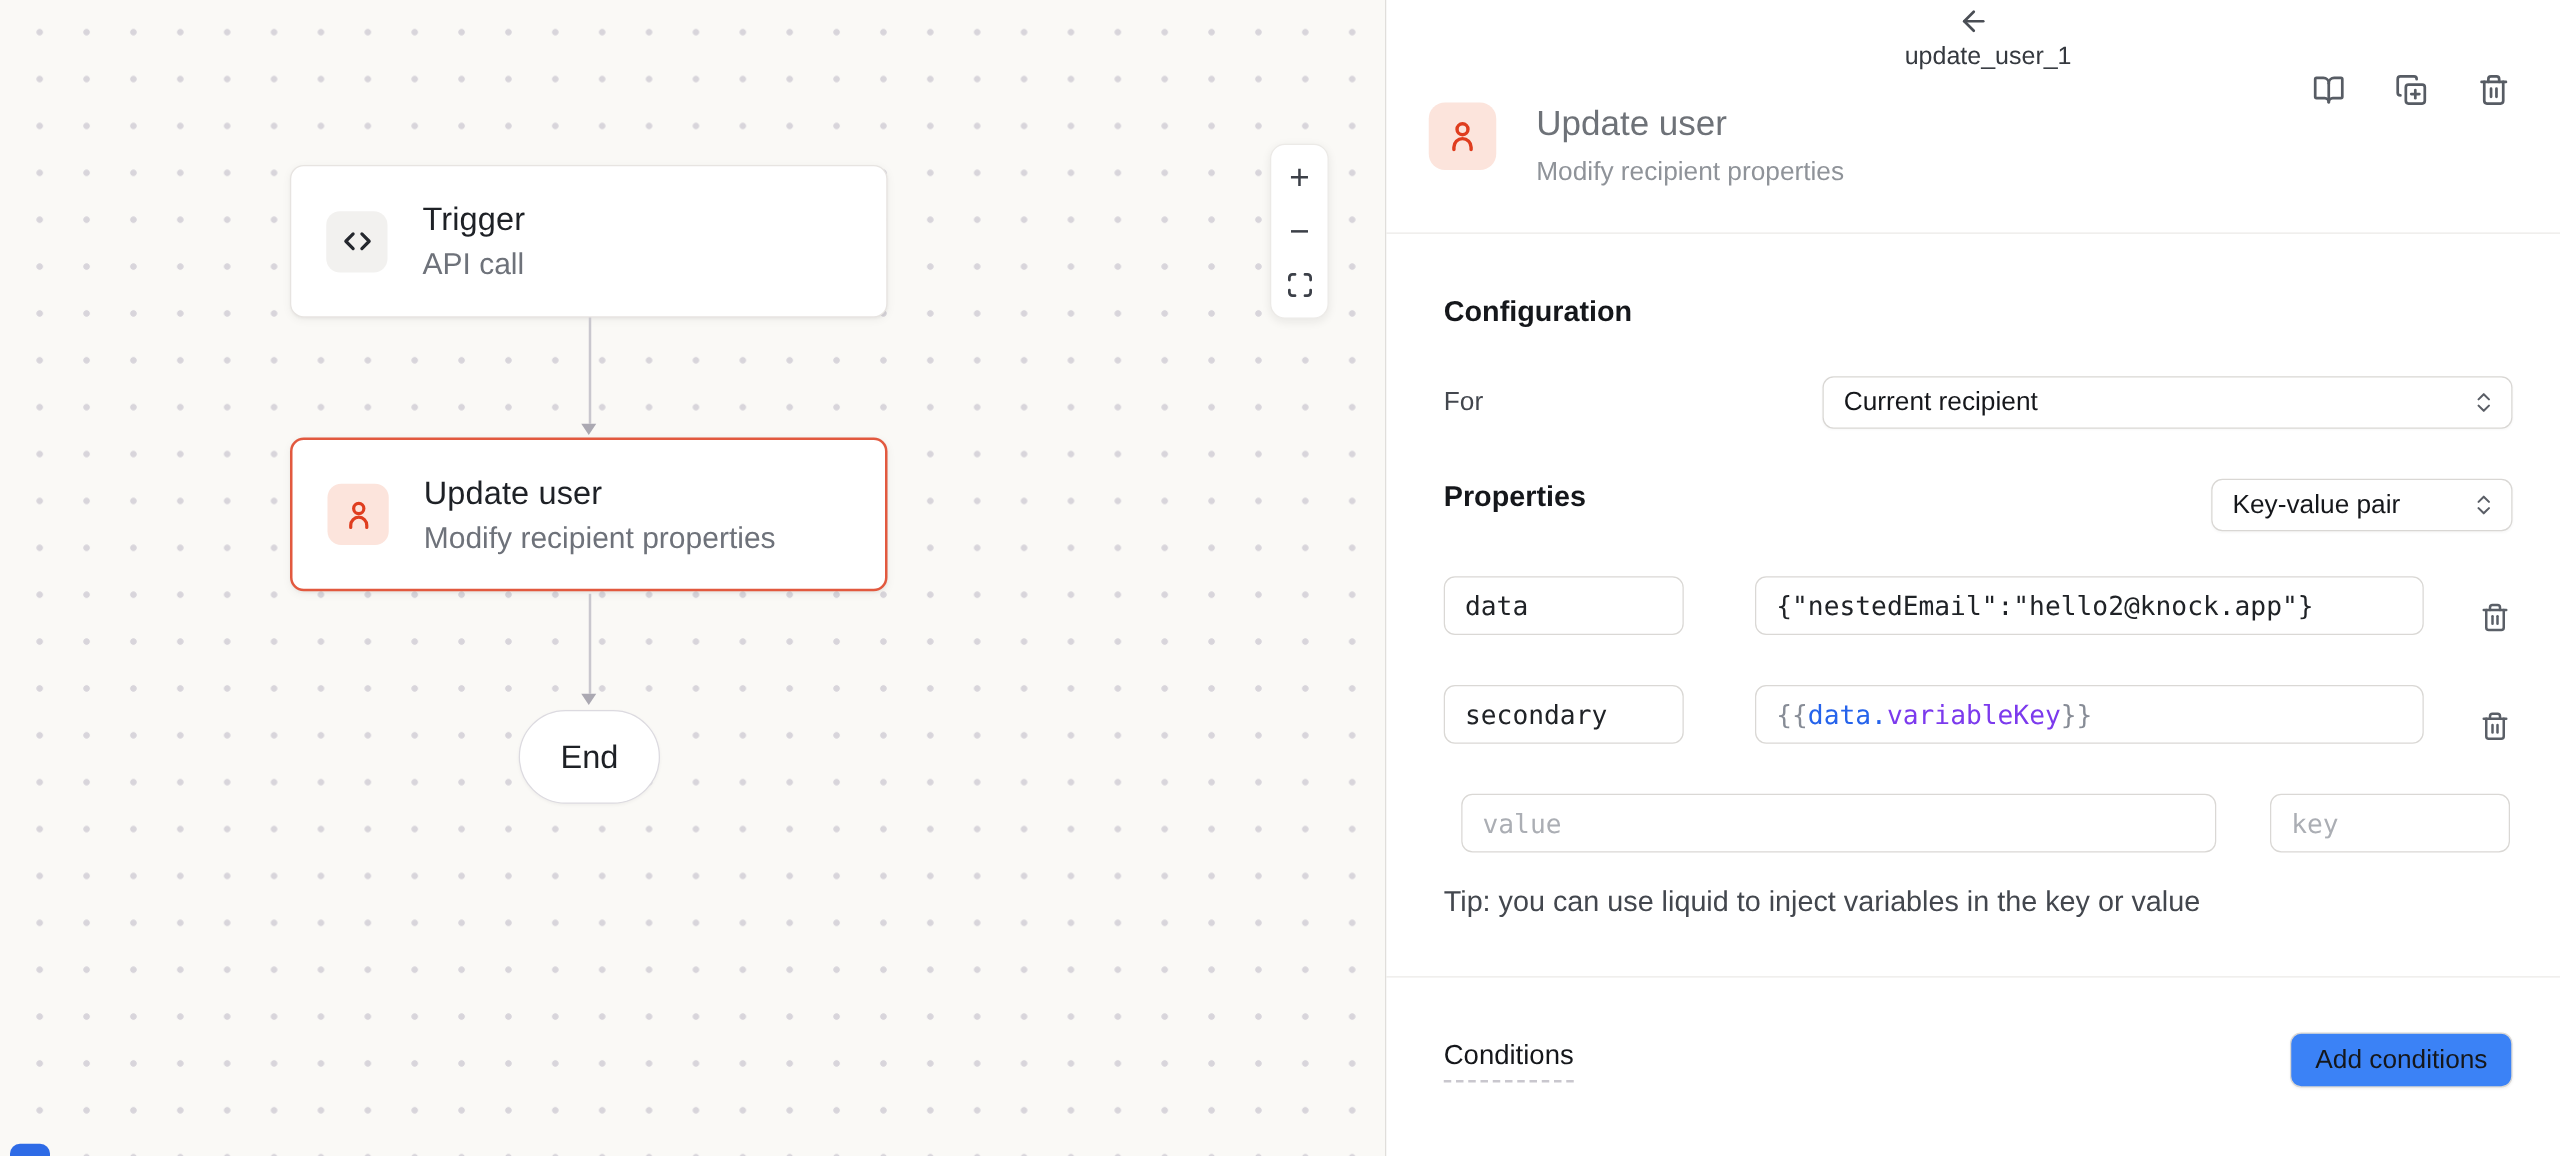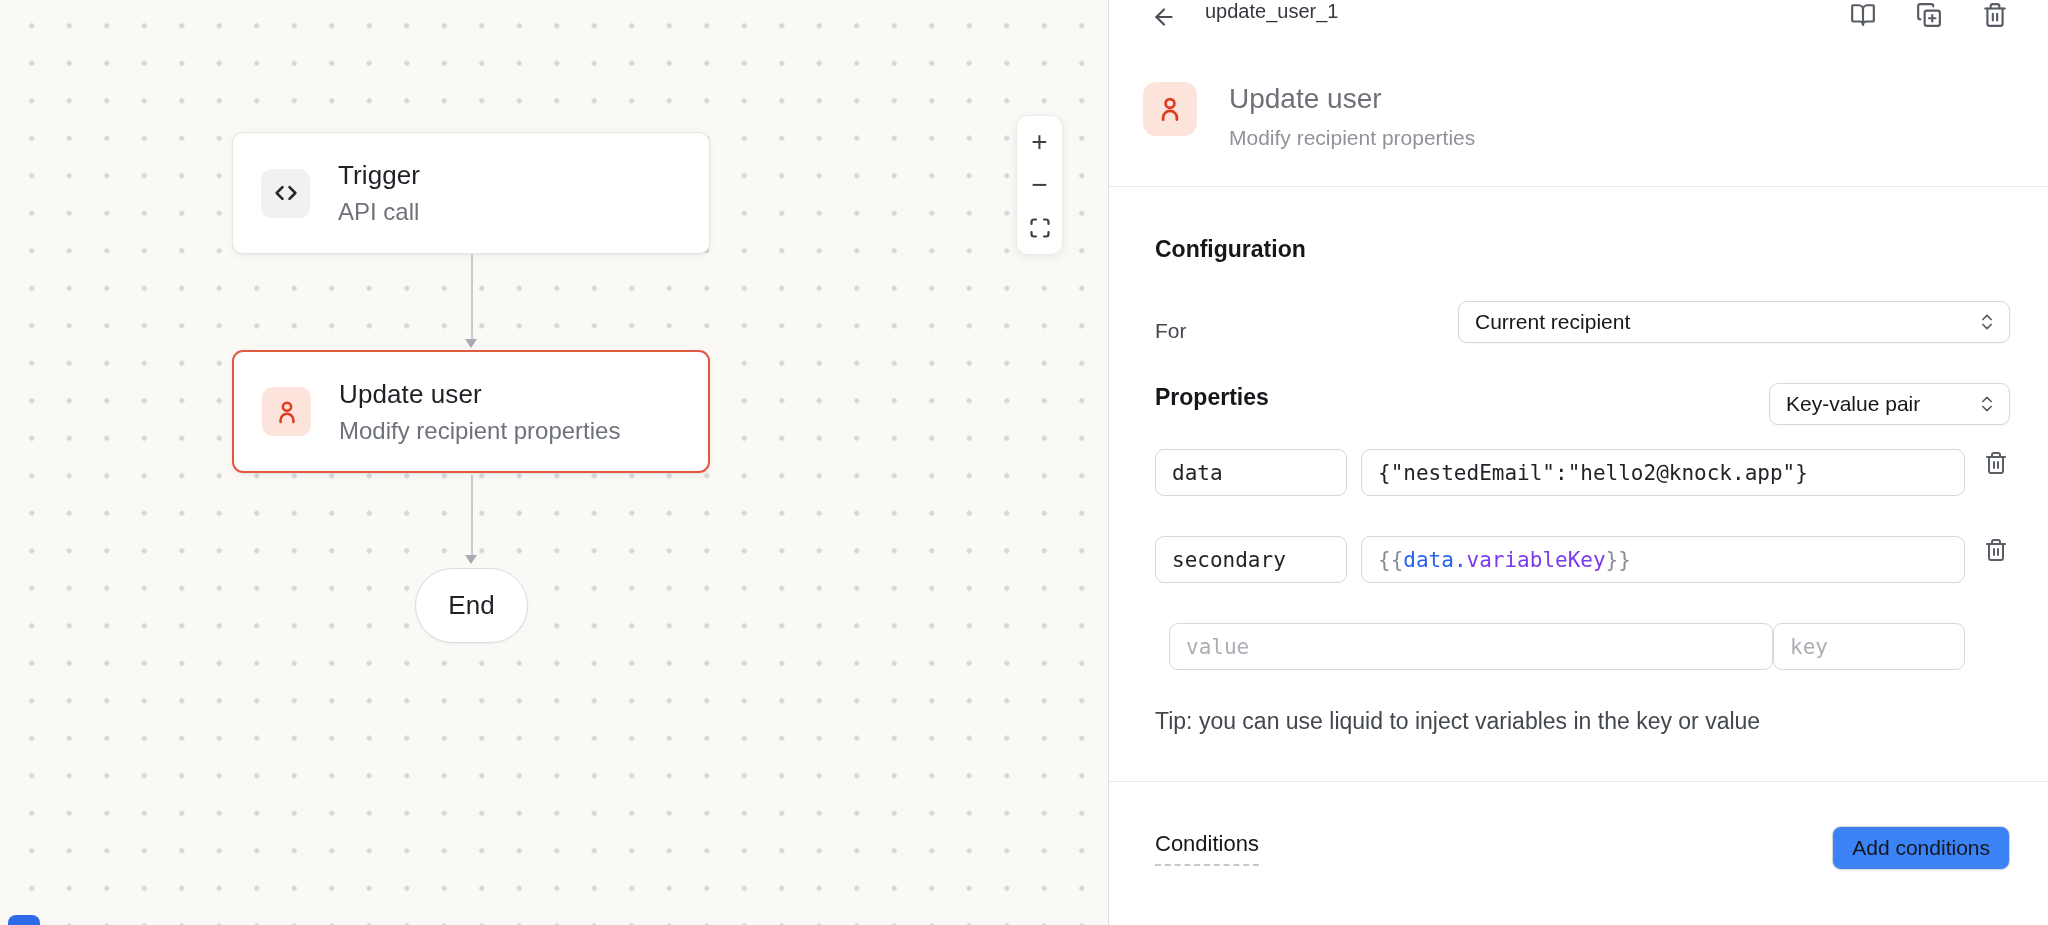--- a/index.html
+++ b/index.html
@@ -60,55 +60,55 @@
     position:absolute; left:8px; top:915px; width:32px; height:32px;
     border-radius:8px; background:#2E6BE6;
   }
 
   
   .panel {
     position:absolute; left:1108px; top:0; width:940px; height:925px;
     background:#fff; border-left:1px solid #E0DEDB;
   }
   .panel-header {
-    height:62px; display:flex; align-items:flex-start; padding:0 38px;
+    height:62px; display:flex; align-items:center; padding:0 38px;flex-direction:column;
   }
   .back-btn { background:none; border:none; cursor:pointer; color:#4A4E55; display:flex; padding:4px; }
   .panel-title { font-size:20px; font-weight:500; color:#35393F; margin-left:24px; }
   .header-actions { margin-left:auto; display:flex; gap:36px; }
   .icon-btn { background:none; border:none; cursor:pointer; color:#575C64; display:flex; padding:2px; }
 
   .summary { display:flex; padding:20px 38px 0 34px; gap:32px; height:124px; }
   .summary-tile { width:54px; height:54px; border-radius:13px; background:#FCE4DC; color:#DF3D1F;
     display:flex; align-items:center; justify-content:center; flex:0 0 auto; }
   .summary-title { font-size:28px; font-weight:500; color:#6E7278; line-height:34px; }
   .summary-sub { font-size:21px; color:#8F9399; margin-top:10px; }
 
   .divider { height:1px; background:#ECEAE7; border:none; }
 
   .section { padding:0 38px 0 46px; }
   .section-heading { font-size:23px; font-weight:700; color:#15171B; line-height:28px; }
   .config-heading { margin-top:48px; }
 
-  .for-row { margin-top:38px; display:flex; align-items:flex-end; }
+  .for-row { margin-top:38px; display:flex; align-items:center; }
   .field-label { font-size:21px; color:#43474E; }
   .select-box {
     margin-left:auto; height:42px; background:#fff; border:1px solid #D9D7D4; border-radius:9px;
     display:flex; align-items:center; padding:0 12px 0 16px; cursor:pointer;
     box-shadow:0 1px 2px rgba(20,22,28,.03);
   }
   .select-box .select-value { font-size:21px; color:#15171B; }
   .select-box svg { margin-left:auto; color:#5A5E66; }
   .for-select { width:552px; }
   .props-row { margin-top:40px; display:flex; }
   .props-select { width:241px; }
   .props-select .select-value { margin-right:34px; }
 
   .kv-rows { margin-top:24px; display:flex; flex-direction:column; gap:28px; }
-  .kv-row { display:flex; align-items:flex-start; height:59px; }
+  .kv-row { display:flex; align-items:flex-end; height:59px;gap:43px; }
   .kv-input {
     height:47px; border:1px solid #DAD8D5; border-radius:9px; background:#fff;
     font-family:"DejaVu Sans Mono", monospace; font-size:21px; color:#202327;
     padding:0 16px; outline:none;
   }
   .kv-input::placeholder { color:#ABAEB4; }
   .kv-key { width:192px; }
   .kv-value { width:604px; margin-left:14px; }
   .kv-value-box {
     width:604px; margin-left:14px; height:47px; border:1px solid #DAD8D5; border-radius:9px;

